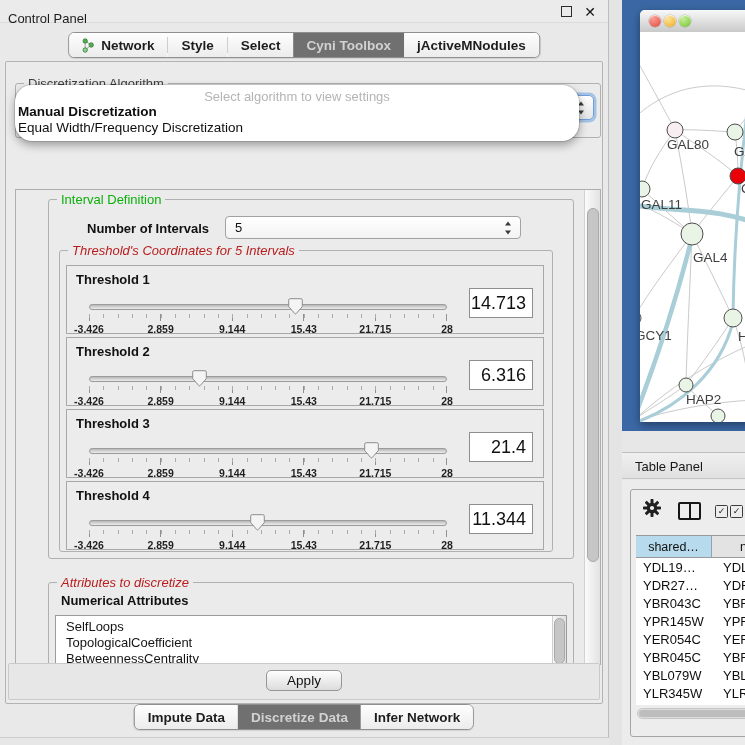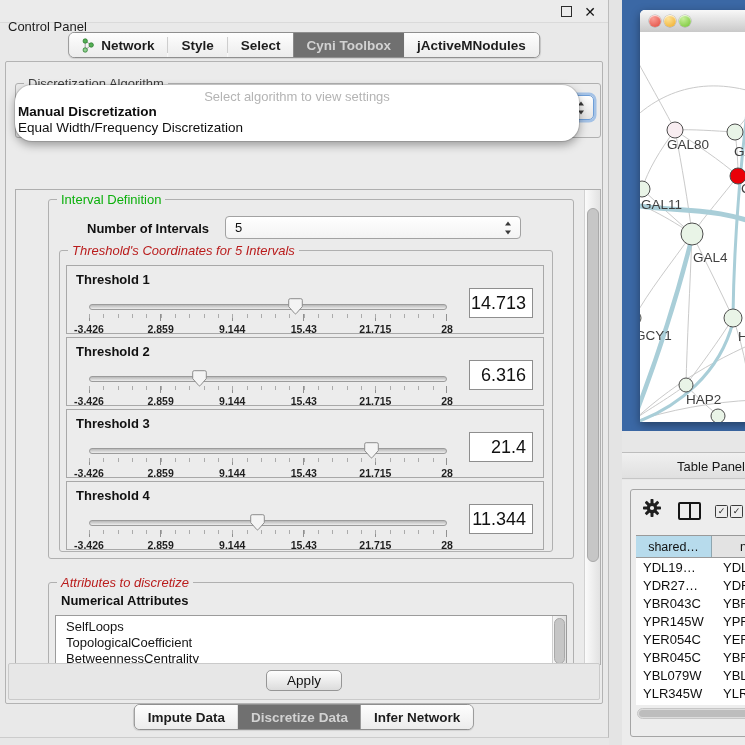--- a/index.html
+++ b/index.html
@@ -3,21 +3,21 @@
 <meta charset="utf-8">
 <style>
   html,body{margin:0;padding:0;}
   .root{position:relative;width:745px;height:745px;overflow:hidden;background:#e7e7e7;
         font-family:"Liberation Sans","DejaVu Sans",sans-serif;-webkit-font-smoothing:antialiased;}
 
   
   .control-panel{position:absolute;left:0;top:0;width:608px;height:737px;background:#e9e9e9;
                  border-right:1px solid #bcbcbc;border-bottom:1px solid #cccccc;}
   .cp-titlebar{position:absolute;left:0;top:0;width:608px;height:22px;background:#ebebeb;border-bottom:1px solid #dadada;}
-  .cp-title{position:absolute;left:8px;top:16px;line-height:22px;font-size:13px;color:#1c1c1c;}
+  .cp-title{position:absolute;left:8px;top:8px;line-height:22px;font-size:13px;color:#1c1c1c;}
   .float-icon{position:absolute;right:36px;top:6px;width:9px;height:9px;border:1.5px solid #2c2c2c;background:transparent;}
   .close-icon{position:absolute;right:12px;top:1px;font-size:14px;font-weight:700;color:#141414;line-height:22px;}
 
   
   .tabstrip{position:absolute;left:50%;transform:translateX(-50%);display:flex;align-items:stretch;height:24px;
             background:#fbfbfb;border:1px solid #8f8f8f;border-radius:6px;overflow:hidden;box-shadow:0 1px 1px rgba(0,0,0,.1);}
   .tabstrip.top{top:32px;justify-content:space-between;}
   .tabstrip.bottom{top:704px;}
   .tab{display:flex;align-items:center;gap:6px;padding:0 13px;font-size:13.5px;font-weight:600;color:#1d1d1d;
        background:linear-gradient(#fefefe,#ececec);white-space:nowrap;}
@@ -96,21 +96,21 @@
   .mac-titlebar{position:absolute;left:0;top:0;right:0;height:22px;background:linear-gradient(#f8f8f8,#c9c9c9);
                 border-bottom:1px solid #8f8f8f;border-radius:5px 5px 0 0;}
   .light{position:absolute;top:5px;width:12px;height:12px;border-radius:50%;box-shadow:inset 0 1px 1px rgba(255,255,255,.8),0 0 0 0.5px rgba(0,0,0,.25);}
   .light.red{left:9px;background:radial-gradient(circle at 35% 30%,#fa9d95,#e0473a);}
   .light.yellow{left:24px;background:radial-gradient(circle at 35% 30%,#fde39a,#efa922);}
   .light.green{left:39px;background:radial-gradient(circle at 35% 30%,#c8ef9a,#6fc32d);}
   .net-canvas{position:absolute;left:0;top:22px;width:140px;height:390px;background:#fff;overflow:hidden;}
 
   
   .tp-header{position:absolute;left:622px;top:452px;width:123px;height:27px;background:linear-gradient(#f0f0f0,#e0e0e0);
-             border-top:1px solid #bdbdbd;border-bottom:1px solid #c6c6c6;font-size:13px;color:#181818;line-height:27px;padding-left:13px;box-sizing:border-box;text-align:right;}
+             border-top:1px solid #bdbdbd;border-bottom:1px solid #c6c6c6;font-size:13px;color:#181818;line-height:27px;padding-left:13px;box-sizing:border-box;}
   .tp-bg{position:absolute;left:622px;top:480px;width:123px;height:265px;background:#ececec;}
   .table-window{position:absolute;left:630px;top:489px;width:120px;height:246px;background:#ededed;
                 border:1px solid #a5a5a5;border-radius:3px;overflow:hidden;}
   .gear{position:absolute;left:12px;top:9px;}
   .split-icon{position:absolute;left:47px;top:12px;width:19px;height:14px;border:2px solid #161616;border-radius:2px;}
   .split-icon::after{content:"";position:absolute;left:50%;top:0;bottom:0;width:2px;background:#161616;transform:translateX(-1px);}
   .cb{position:absolute;top:15px;width:11px;height:11px;border:1.5px solid #3c3c3c;border-radius:1.5px;
       font-size:9px;line-height:10px;text-align:center;color:#222;}
   .cb::after{content:"✓";}
   .cb.c1{left:84px;} .cb.c2{left:99px;}

